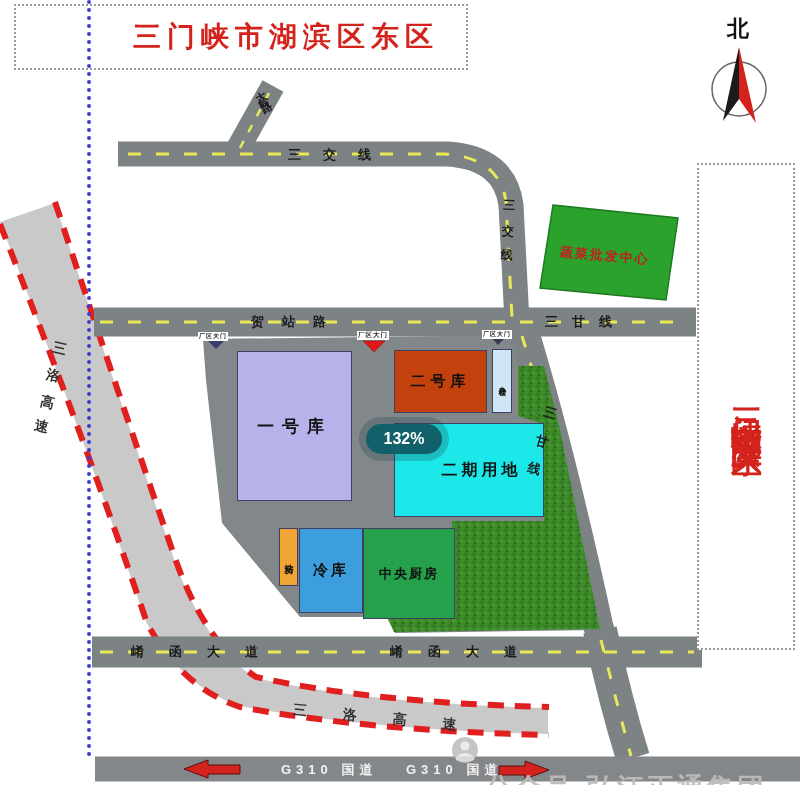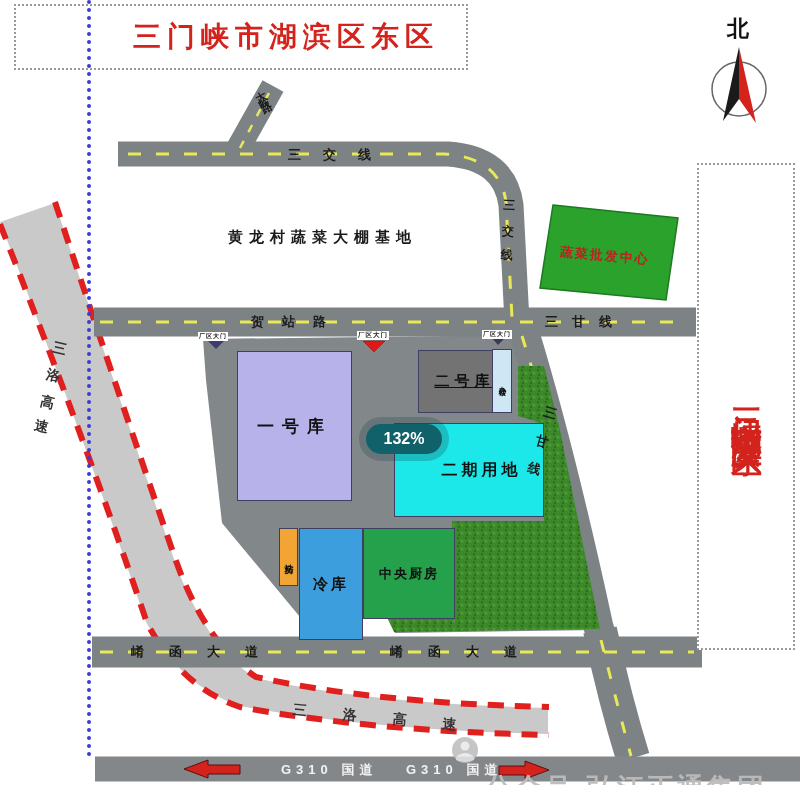--- a/index.html
+++ b/index.html
@@ -95,48 +95,47 @@
   <span class="roadlabel" style="left:131px;top:643px;font-size:13px;letter-spacing:25px;">崤函大道</span>
   <span class="roadlabel" style="left:390px;top:643px;font-size:13px;letter-spacing:25px;">崤函大道</span>
   <span class="roadlabel" style="left:281px;top:761px;font-size:13px;letter-spacing:5px;color:#f2f2f2;">G310 国道</span>
   <span class="roadlabel" style="left:406px;top:761px;font-size:13px;letter-spacing:5px;color:#f2f2f2;">G310 国道</span>
   <span class="roadlabel vert" style="left:55px;top:332px;font-size:14px;letter-spacing:26px;color:#333;transform:rotate(13deg);transform-origin:top center;">三洛高速</span>
   <span class="roadlabel" style="left:293px;top:701px;font-size:14px;letter-spacing:36px;color:#333;transform:rotate(5.5deg);transform-origin:left center;">三洛高速</span>
 
   <span class="roadlabel redtext" style="left:112px;top:758px;font-size:22px;letter-spacing:3px;margin-top:24px;">陕西省</span>
   <span class="roadlabel redtext" style="left:553px;top:798px;font-size:16px;letter-spacing:3px;">洛阳市</span>
 
-  <span class="roadlabel" style="left:228px;top:228px;font-size:15px;letter-spacing:6px;">黄龙村蔬菜大棚基地</span>
   <span class="roadlabel redtext" style="left:560px;top:243px;font-size:13px;letter-spacing:2px;color:#c41e1e;transform:rotate(5deg);transform-origin:left center;z-index:3;">蔬菜批发中心</span>
 
   <span class="roadlabel" style="left:198px;top:332px;font-size:6px;letter-spacing:1px;background:#fff;padding:0 1px;">厂区大门</span>
   <span class="roadlabel" style="left:357px;top:331px;font-size:6.5px;letter-spacing:1px;background:#fff;padding:0 1px;">厂区大门</span>
   <span class="roadlabel" style="left:482px;top:330px;font-size:6px;letter-spacing:1px;background:#fff;padding:0 1px;">厂区大门</span>
 
   <div class="bld" style="left:237px;top:351px;width:115px;height:150px;background:#b7b2e9;">
     <span style="font-size:17px;letter-spacing:8px;">一号库</span>
   </div>
 
-  <div class="bld" style="left:418px;top:350px;width:93px;height:63px;background:#737373;text-decoration:underline;">
+  <div class="bld" style="left:394px;top:350px;width:93px;height:63px;background:#c2410c;">
     <span style="font-size:15px;letter-spacing:5px;">二号库</span>
   </div>
 
   <div class="bld" style="left:492px;top:349px;width:20px;height:64px;background:#cfe6f4;">
     <span class="vert" style="font-size:7.5px;letter-spacing:1px;">办公楼</span>
   </div>
 
   <div class="bld" style="left:394px;top:423px;width:150px;height:94px;background:#1de8e9;padding-left:25px;">
     <span style="font-size:16px;letter-spacing:4px;">二期用地</span>
   </div>
 
   <div class="bld" style="left:279px;top:528px;width:19px;height:58px;background:#f2a435;">
     <span class="vert" style="font-size:9px;">站房</span>
   </div>
 
-  <div class="bld" style="left:299px;top:528px;width:64px;height:112px;background:#3d9ede;">
+  <div class="bld" style="left:299px;top:528px;width:64px;height:85px;background:#3d9ede;">
     <span style="font-size:15px;letter-spacing:3px;">冷库</span>
   </div>
 
   <div class="bld" style="left:363px;top:528px;width:92px;height:91px;background:#25a14b;">
     <span style="font-size:13px;letter-spacing:2px;">中央厨房</span>
   </div>
 
   <div class="abs" style="left:366px;top:424px;width:76px;height:30px;background:#11616b;border-radius:16px;
               box-shadow:0 0 0 7px rgba(25,60,70,0.25);display:flex;align-items:center;justify-content:center;z-index:9;">
     <span style="color:#ffffff;font-size:16px;font-weight:bold;text-align:center;">132%</span>

